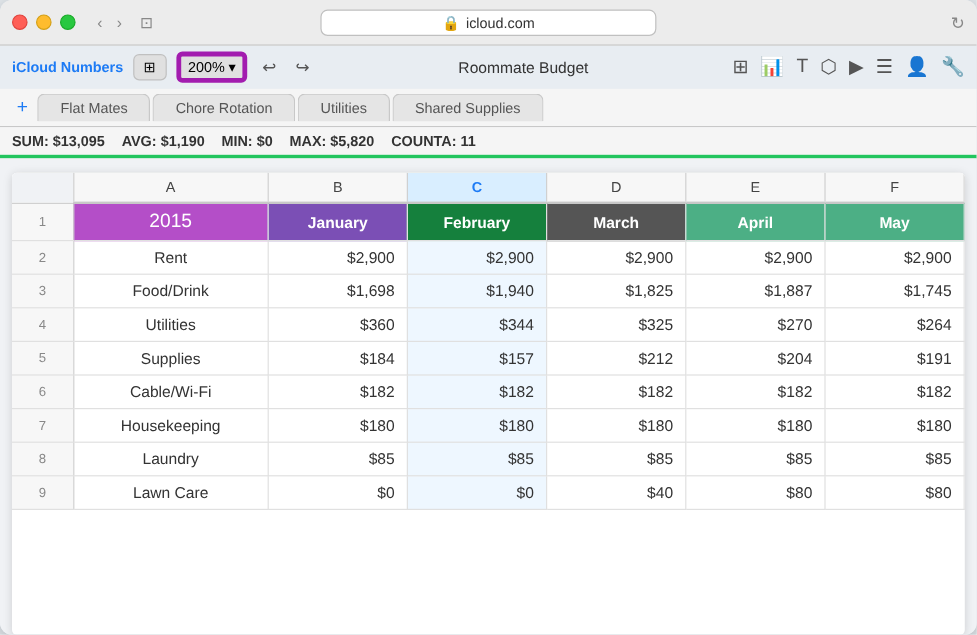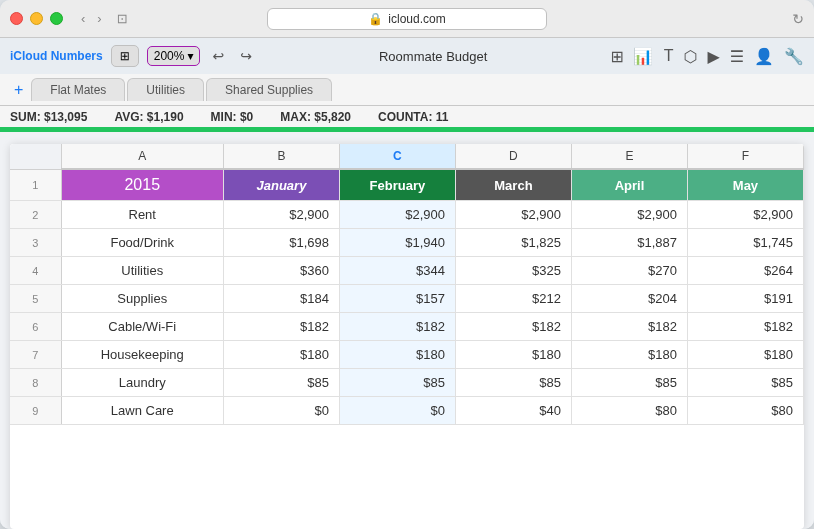--- a/index.html
+++ b/index.html
@@ -16,53 +16,53 @@
     .nav-arrows { display: flex; gap: 4px; margin-left: 14px; }
     .nav-btn { background: none; border: none; font-size: 13px; color: #888; cursor: pointer; padding: 2px 4px; }
     .window-btn { background: none; border: none; font-size: 13px; color: #888; cursor: pointer; margin-left: 6px; padding: 2px 5px; }
     .address-bar { position: absolute; left: 50%; transform: translateX(-50%); background: white; border: 1px solid #c0c0c0; border-radius: 6px; height: 22px; width: 280px; display: flex; align-items: center; justify-content: center; font-size: 12px; color: #333; gap: 5px; }
     .refresh-btn { position: absolute; right: 120px; background: none; border: none; font-size: 14px; color: #888; cursor: pointer; }
     .app-topbar { display: flex; align-items: center; padding: 4px 10px; height: 36px; gap: 8px; }
     .app-title-area { flex: 1; display: flex; justify-content: center; font-size: 13px; font-weight: 400; color: #333; }
     .icloud-brand { color: #1d7bf5; font-size: 12px; font-weight: 600; }
     .tool-btn { background: none; border: none; cursor: pointer; color: #555; font-size: 14px; padding: 2px 4px; }
     .view-toggle { background: #e0e0e0; border: 1px solid #c0c0c0; border-radius: 5px; padding: 3px 8px; font-size: 12px; display: flex; align-items: center; gap: 3px; cursor: pointer; }
-    .zoom-ctrl { background: #e0e0e0; border: 1px solid #a21caf; border-radius: 5px; padding: 2px 6px; font-size: 12px; display: flex; align-items: flex-start; gap: 3px; cursor: pointer; }
+    .zoom-ctrl { background: #e0e0e0; border: 4px solid #a21caf; border-radius: 5px; padding: 2px 6px; font-size: 12px; display: flex; align-items: flex-start; gap: 3px; cursor: pointer; }
     .toolbar-icon { font-size: 16px; color: #555; cursor: pointer; }
     .toolbar-right { display: flex; align-items: center; gap: 10px; margin-left: auto; }
 
     
     .tabs-bar { background: #f5f5f5; display: flex; align-items: center; padding: 0 8px; border-bottom: 1px solid #c8c8c8; height: 32px; gap: 2px; }
     .tab-add { background: none; border: none; font-size: 16px; color: #1d7bf5; cursor: pointer; padding: 0 6px; font-weight: 300; }
     .tab { padding: 4px 18px; border-radius: 6px 6px 0 0; font-size: 12px; cursor: pointer; white-space: nowrap; }
     .tab-inactive { background: #e5e5e5; color: #555; border: 1px solid #c8c8c8; border-bottom: none; }
     .tab-active { background: #5ac170; color: white; border: 1px solid #4aad60; border-bottom: none; }
 
     
-    .formula-bar { background: #f5f5f5; display: flex; align-items: center; padding: 2px 10px; height: 26px; border-bottom: 5px solid #22c55e; font-size: 12px; color: #333; gap: 27px; }
+    .formula-bar { background: #f5f5f5; display: flex; align-items: center; padding: 2px 10px; height: 26px; border-bottom: 3px solid #22c55e; font-size: 12px; color: #333; gap: 14px; }
     .formula-stat { font-weight: 400; }
     .formula-stat span { font-weight: 700; }
 
     
     .spreadsheet-area { flex: 1; background: #f0f2f5; overflow: hidden; display: flex; flex-direction: column; padding: 12px 10px 0; }
     .sheet-container { background: white; border-radius: 4px; box-shadow: 0 1px 8px rgba(0,0,0,0.15); overflow: hidden; flex: 1; }
 
     table { width: 100%; border-collapse: collapse; table-layout: fixed; }
     .col-header-row { background: white; }
     .corner-cell { width: 44px; background: #f0f2f5; border-right: 1px solid #d0d0d0; border-bottom: 1px solid #d0d0d0; }
     .col-header { background: #f7f7f7; border-right: 1px solid #d0d0d0; border-bottom: 2px solid #c8c8c8; text-align: center; font-size: 12px; font-weight: 500; color: #444; padding: 5px 0; }
     .col-header-c { background: #d9eeff; color: #1d7bf5; font-weight: 600; }
     .row-num { background: #f7f7f7; border-right: 1px solid #d0d0d0; border-bottom: 1px solid #e0e0e0; text-align: center; font-size: 11px; color: #888; padding: 4px 0; }
 
     td { border-right: 1px solid #e0e0e0; border-bottom: 1px solid #e0e0e0; padding: 6px 10px; font-size: 13px; }
     .cell-label { font-weight: 500; color: #333; text-align: center; }
     .cell-value { text-align: right; color: #333; }
     .cell-value-c { background: #eef7ff; text-align: right; }
     .row-header-cell { background: #b44ec8; color: white; font-size: 16px; font-weight: 400; text-align: center; }
-    .col-jan { background: #7b4fb5; color: white; font-weight: 600; text-align: center; font-style: italic; }
+    .col-jan { background: #7b4fb5; color: white; font-weight: 600; text-align: center; }
     .col-feb { background: #15803d; color: white; font-weight: 600; text-align: center; }
     .col-mar { background: #555; color: white; font-weight: 600; text-align: center; }
     .col-apr { background: #4caf85; color: white; font-weight: 600; text-align: center; }
     .col-may { background: #4caf85; color: white; font-weight: 600; text-align: center; }
   </style>
 </head>
 <body>
 
 <div class="window">
 
@@ -111,20 +111,23 @@
       <span class="toolbar-icon">🔧</span>
     </div>
   </div>
 
   <div class="tabs-bar">
     <button class="tab-add">+</button>
     <div class="tab tab-inactive">
       <span>Flat Mates</span>
     </div>
     <div class="tab tab-inactive">
+      <span>Chore Rotation</span>
+    </div>
+    <div class="tab tab-inactive">
       <span>Utilities</span>
     </div>
     <div class="tab tab-inactive">
       <span>Shared Supplies</span>
     </div>
   </div>
 
   <div class="formula-bar">
     <span class="formula-stat">
       <span>SUM:</span>&nbsp;<span style="font-weight:700;">$13,095</span>

